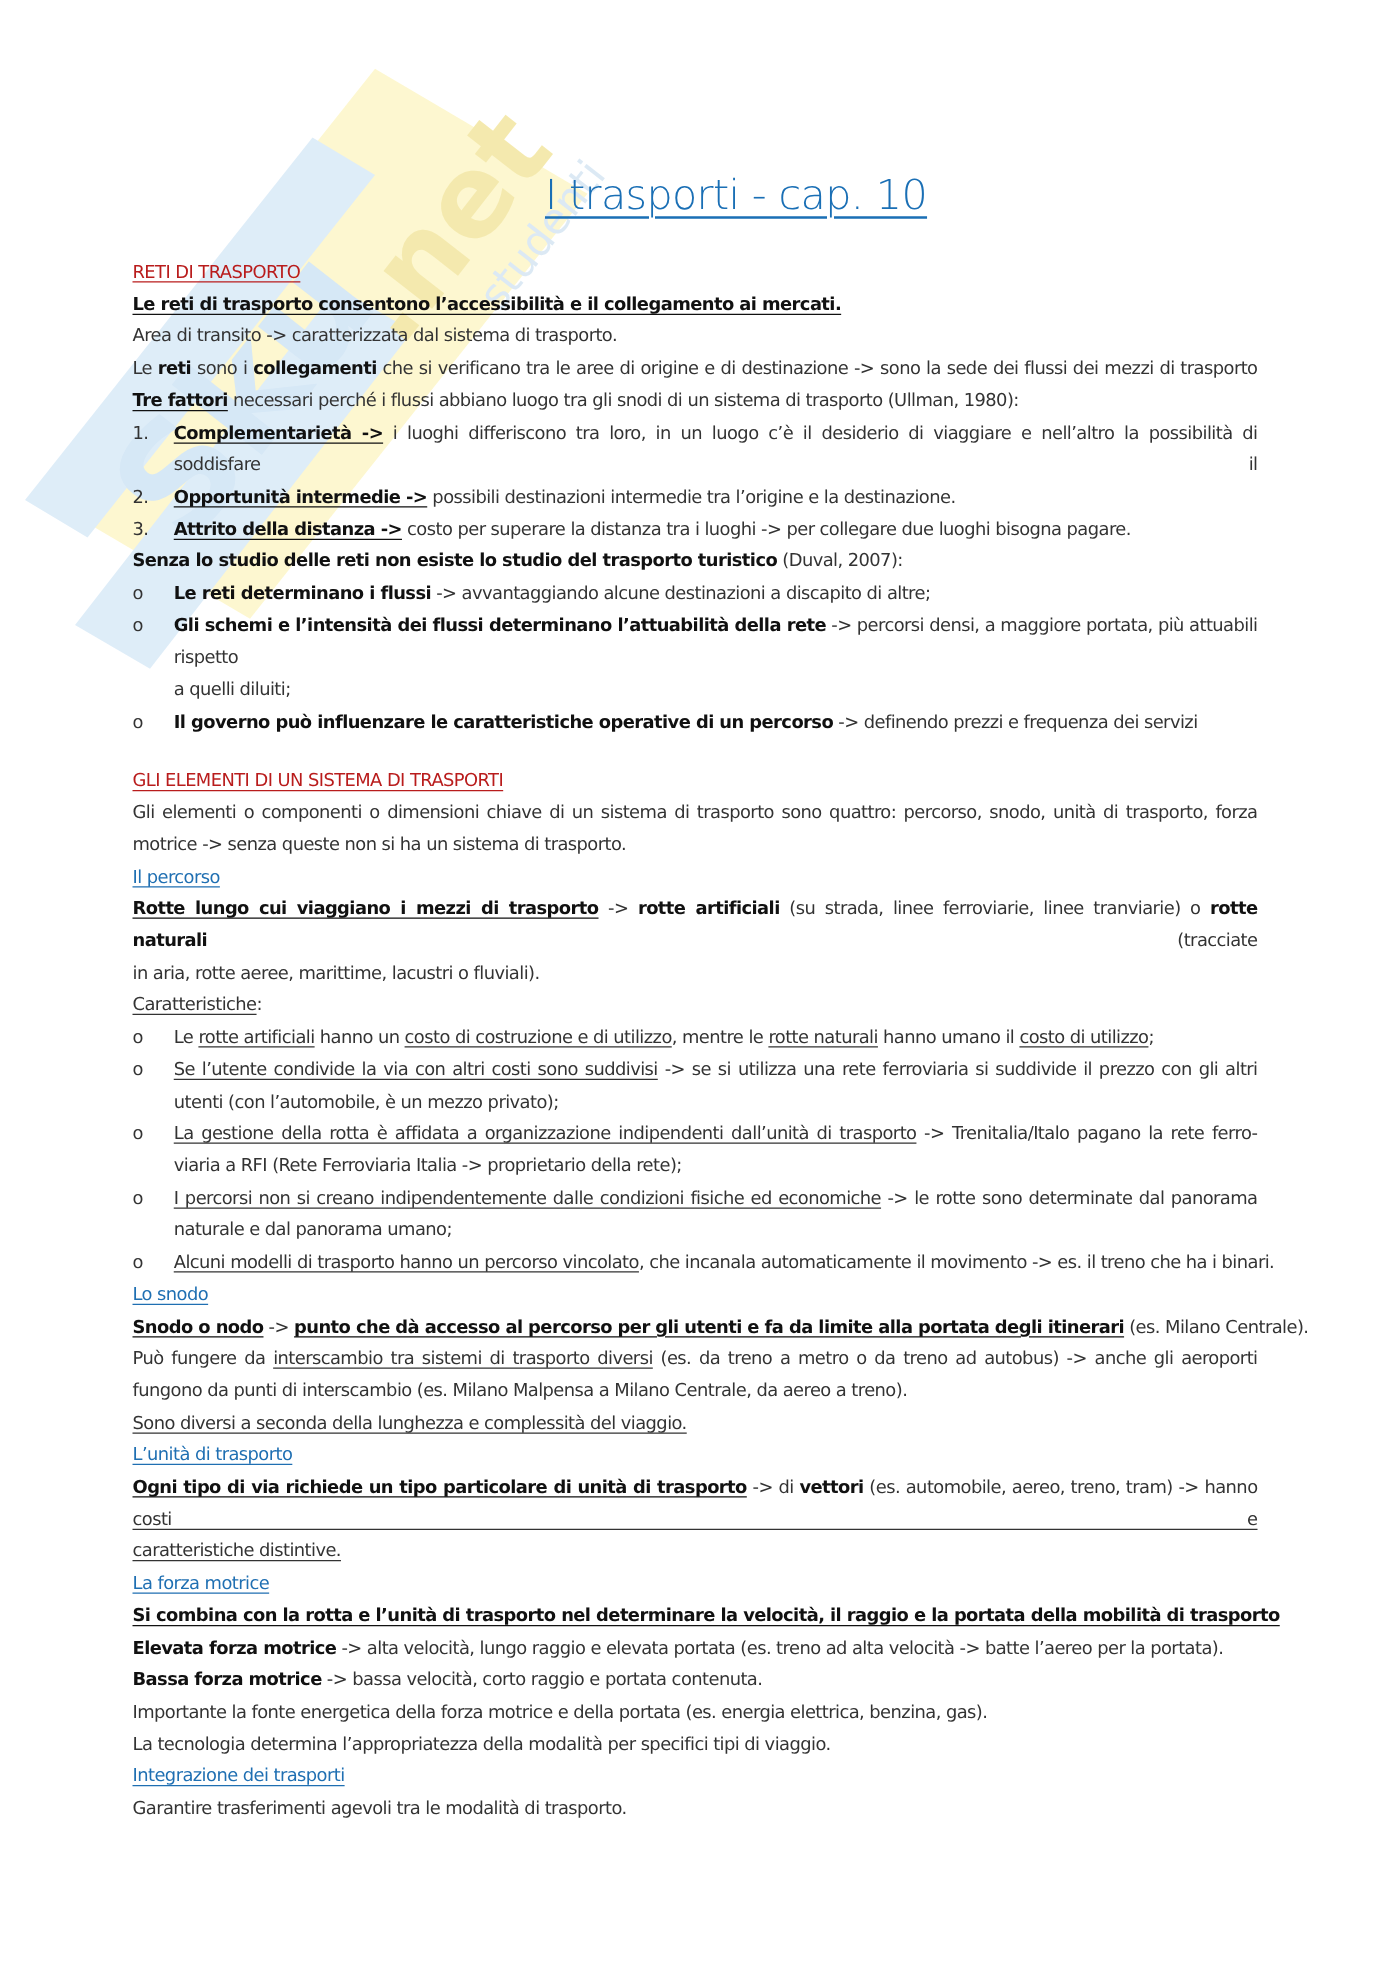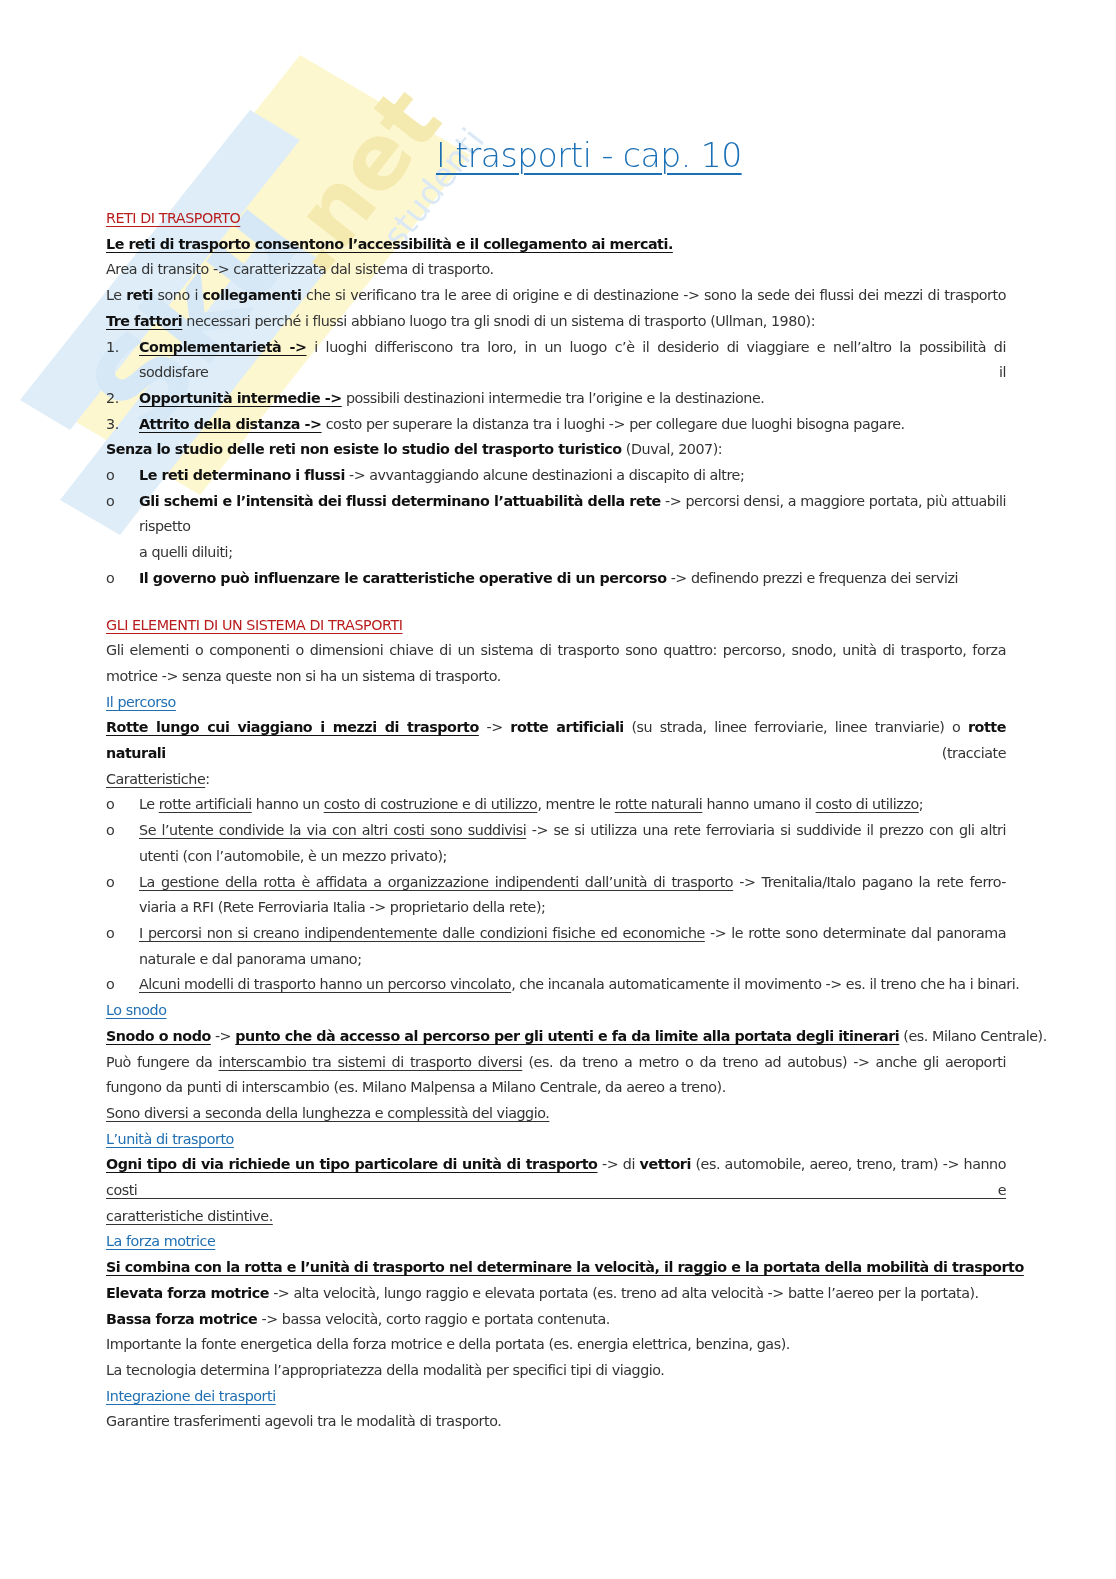--- a/index.html
+++ b/index.html
@@ -76,20 +76,21 @@
     </div>
 
     <div class="gap"></div>
 
     <span class="line"><span class="sec">GLI ELEMENTI DI UN SISTEMA DI TRASPORTI</span></span>
     <span class="line light just-full">Gli elementi o componenti o dimensioni chiave di un sistema di trasporto sono quattro: percorso, snodo, unità di trasporto, forza</span>
     <span class="line light">motrice -&gt; senza queste non si ha un sistema di trasporto.</span>
 
     <span class="line"><span class="sub">Il percorso</span></span>
     <span class="line light just-full"><span class="bu">Rotte lungo cui viaggiano i mezzi di trasporto</span><span> -&gt; </span><span class="b">rotte artificiali</span><span> (su strada, linee ferroviarie, linee tranviarie) o </span><span class="b">rotte naturali</span><span> (tracciate</span></span>
+    <span class="line light">in aria, rotte aeree, marittime, lacustri o fluviali).</span>
     <span class="line light"><span class="u">Caratteristiche</span><span>:</span></span>
 
     <div class="li">
       <span class="marker">o</span>
       <span class="line light"><span>Le </span><span class="u">rotte artificiali</span><span> hanno un </span><span class="u">costo di costruzione e di utilizzo</span><span>, mentre le </span><span class="u">rotte naturali</span><span> hanno umano il </span><span class="u">costo di utilizzo</span><span>;</span></span>
     </div>
     <div class="li">
       <span class="marker">o</span>
       <span class="line light just"><span class="u">Se l’utente condivide la via con altri costi sono suddivisi</span><span> -&gt; se si utilizza una rete ferroviaria si suddivide il prezzo con gli altri</span></span>
       <span class="line light">utenti (con l’automobile, è un mezzo privato);</span>

